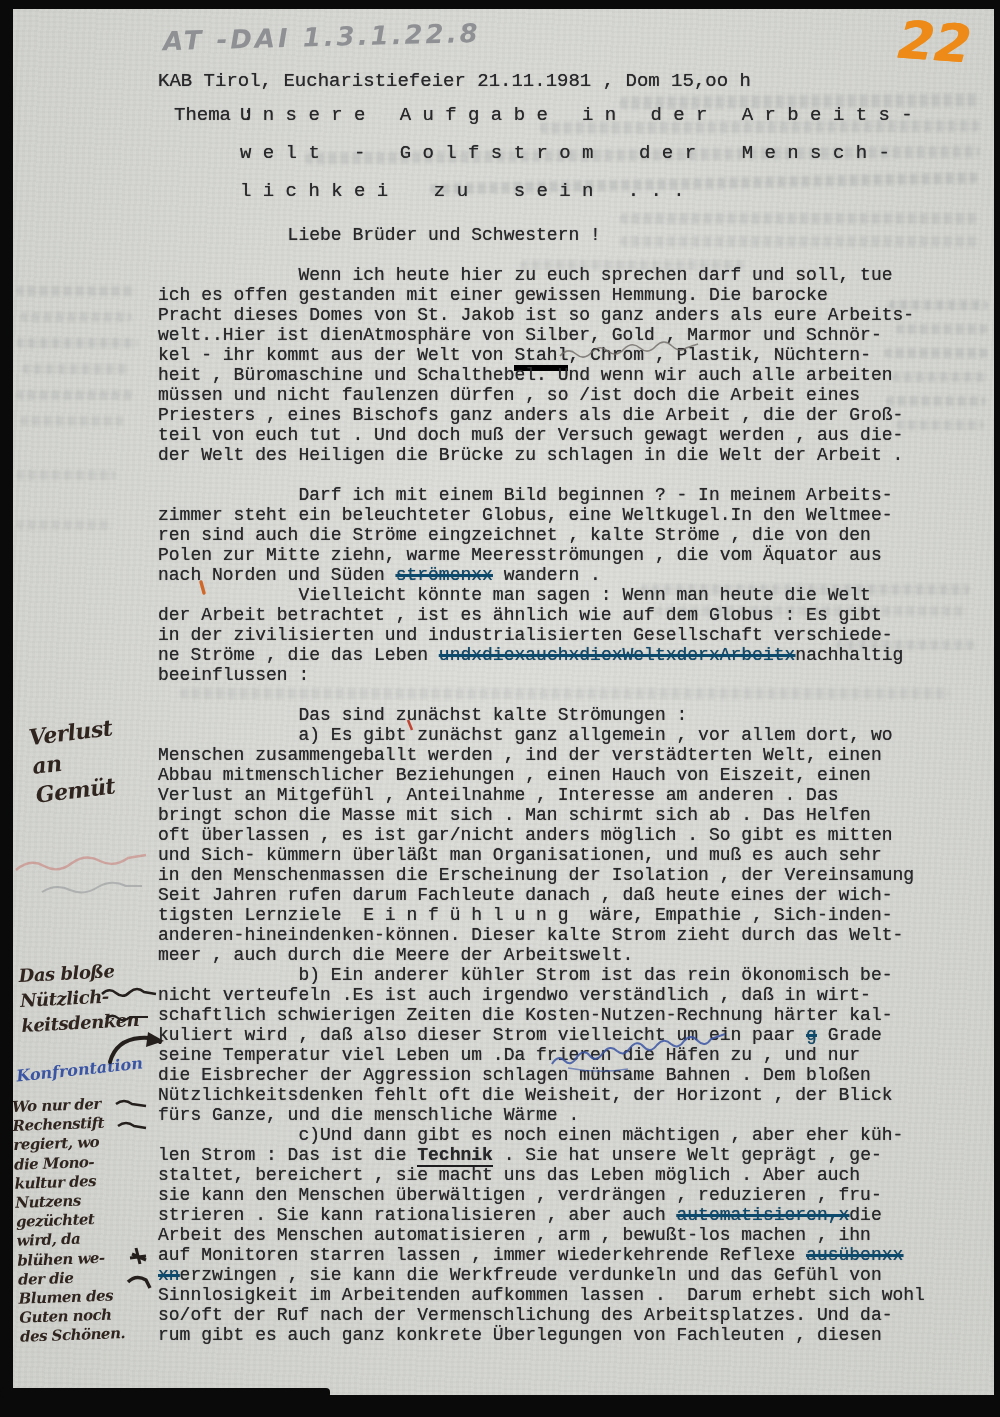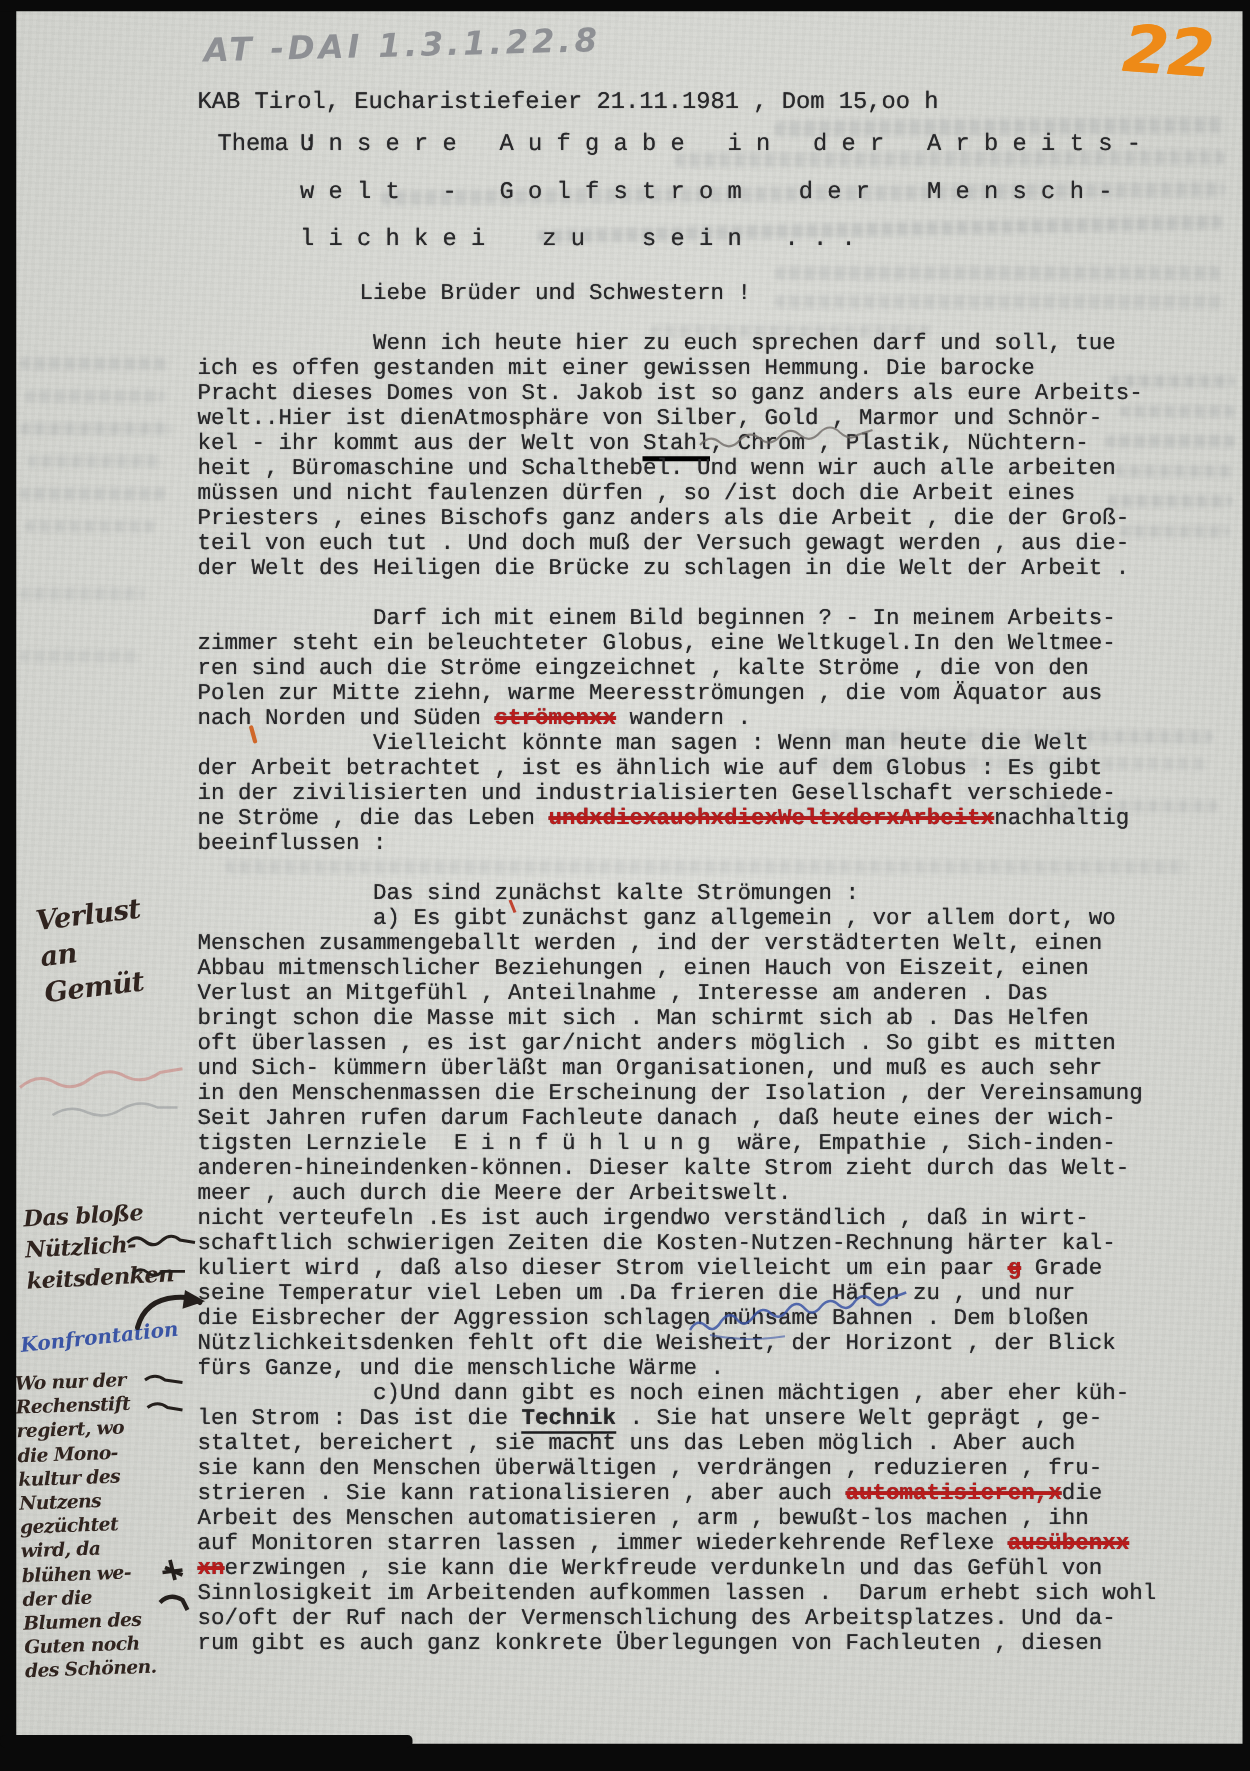--- a/index.html
+++ b/index.html
@@ -20,23 +20,23 @@
   #edge-bottom2{left:0;top:1388px;width:330px;height:10px;border-radius:4px;}
 
   .typed{color:#28282a;text-shadow:0 0 0.7px rgba(40,40,44,0.85);}
   #kab-line{position:absolute;left:158px;top:70px;font-size:19px;white-space:pre;}
   #thema-block{position:absolute;left:158px;top:104px;font-size:19px;}
   #thema-label{position:absolute;left:16px;top:0;white-space:pre;}
   .thema-line{position:absolute;left:82px;white-space:pre;}
 
   #body-lines{position:absolute;left:158px;top:225px;font-size:18px;}
   .line{height:20px;line-height:20px;white-space:pre;}
-  .xx{text-decoration:line-through;text-decoration-thickness:2.5px;font-weight:bold;color:#b91c1c;}
+  .xx{text-decoration:line-through;text-decoration-thickness:2.5px;font-weight:normal;color:#0c4a6e;}
   .u{border-bottom:2.5px solid #1d1d1f;font-weight:bold;}
-  .up{border-bottom:4px solid #000000;}
+  .up{border-bottom:6px solid #000000;}
 
   .hand{font-family:"DejaVu Serif","Liberation Serif",serif;font-style:italic;font-weight:700;
         color:#30241f;letter-spacing:-0.5px;}
   #archive-ref{position:absolute;left:163px;top:22px;font-family:"DejaVu Sans","Liberation Sans",sans-serif;
         font-style:italic;color:#8e9094;font-size:26px;letter-spacing:3px;transform:rotate(-1.5deg);font-weight:600;}
   #page-number{position:absolute;left:898px;top:12px;color:#ee8a17;font-size:52px;font-weight:800;
         font-family:"DejaVu Sans","Liberation Sans",sans-serif;font-style:italic;transform:rotate(4deg);
         text-shadow:1px 0 0 #ee8a17;}
   #note-gemuet{position:absolute;left:32px;top:718px;font-size:22px;line-height:29px;transform:rotate(-7deg);}
   #note-nutz{position:absolute;left:20px;top:960px;font-size:18px;line-height:25px;transform:rotate(-3deg);}
@@ -126,20 +126,21 @@
       <div class="line">Abbau mitmenschlicher Beziehungen , einen Hauch von Eiszeit, einen</div>
       <div class="line">Verlust an Mitgefühl , Anteilnahme , Interesse am anderen . Das</div>
       <div class="line">bringt schon die Masse mit sich . Man schirmt sich ab . Das Helfen</div>
       <div class="line">oft überlassen , es ist gar/nicht anders möglich . So gibt es mitten</div>
       <div class="line">und Sich- kümmern überläßt man Organisationen, und muß es auch sehr</div>
       <div class="line">in den Menschenmassen die Erscheinung der Isolation , der Vereinsamung</div>
       <div class="line">Seit Jahren rufen darum Fachleute danach , daß heute eines der wich-</div>
       <div class="line">tigsten Lernziele  E i n f ü h l u n g  wäre, Empathie , Sich-inden-</div>
       <div class="line">anderen-hineindenken-können. Dieser kalte Strom zieht durch das Welt-</div>
       <div class="line">meer , auch durch die Meere der Arbeitswelt.</div>
+      <div class="line">             b) Ein anderer kühler Strom ist das rein ökonomisch be-</div>
       <div class="line">nicht verteufeln .Es ist auch irgendwo verständlich , daß in wirt-</div>
       <div class="line">schaftlich schwierigen Zeiten die Kosten-Nutzen-Rechnung härter kal-</div>
       <div class="line"><span>kuliert wird , daß also dieser Strom vielleicht um ein paar </span><span class="xx">g</span><span> Grade</span></div>
       <div class="line">seine Temperatur viel Leben um .Da frieren die Häfen zu , und nur</div>
       <div class="line">die Eisbrecher der Aggression schlagen mühsame Bahnen . Dem bloßen</div>
       <div class="line">Nützlichkeitsdenken fehlt oft die Weisheit, der Horizont , der Blick</div>
       <div class="line">fürs Ganze, und die menschliche Wärme .</div>
       <div class="line">             c)Und dann gibt es noch einen mächtigen , aber eher küh-</div>
       <div class="line"><span>len Strom : Das ist die </span><span class="u">Technik</span><span> . Sie hat unsere Welt geprägt , ge-</span></div>
       <div class="line">staltet, bereichert , sie macht uns das Leben möglich . Aber auch</div>

